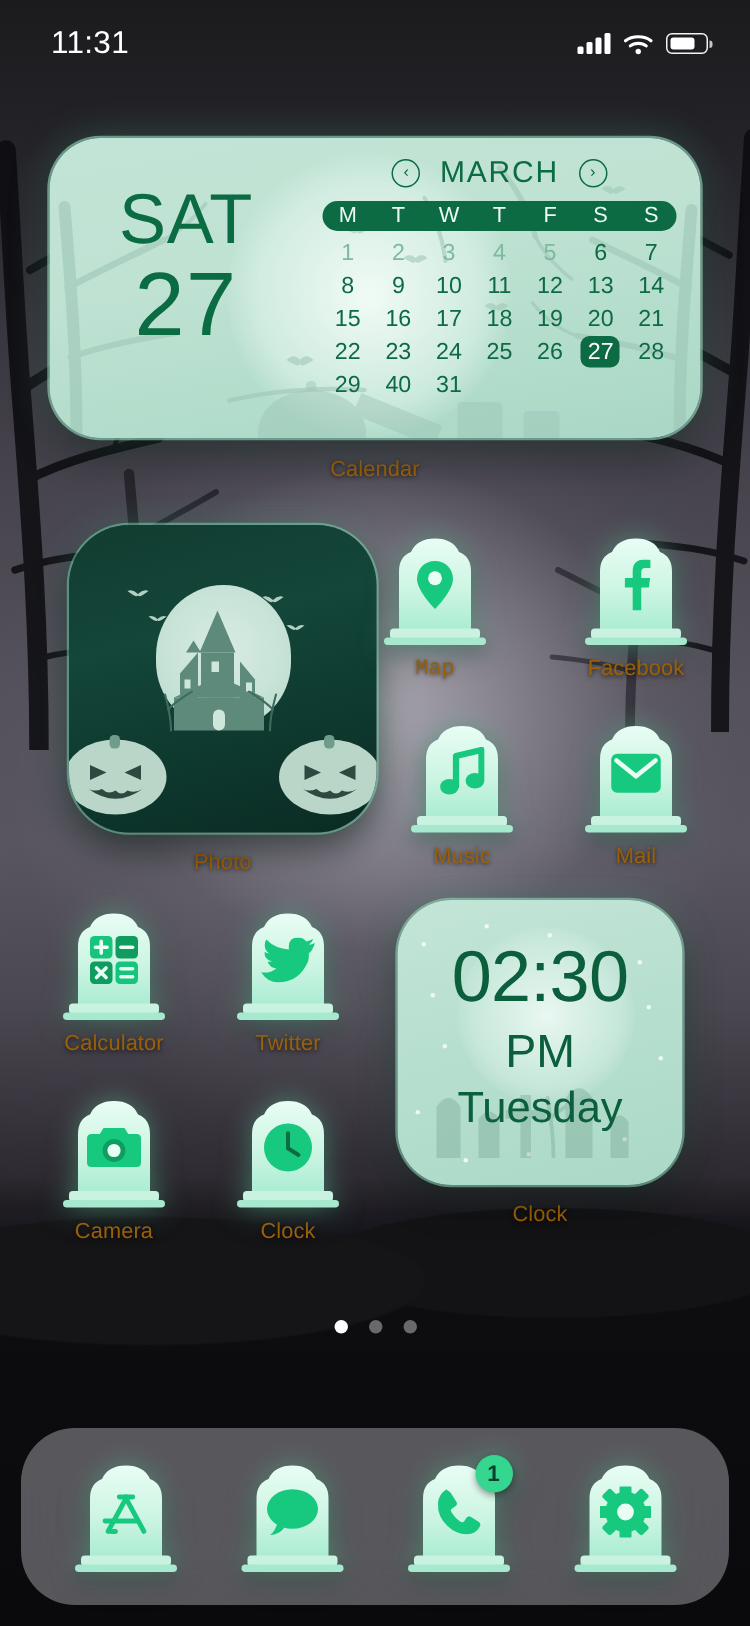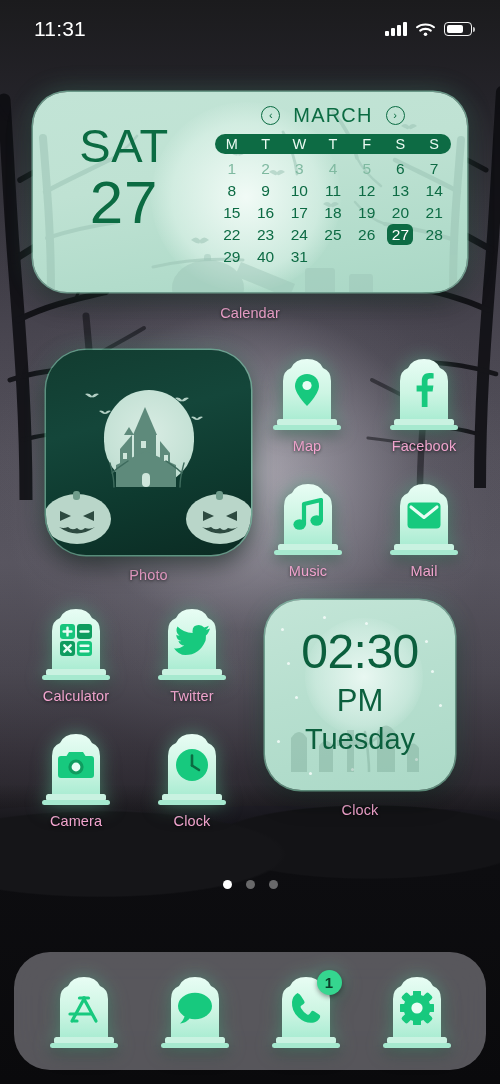--- a/index.html
+++ b/index.html
@@ -114,21 +114,21 @@
     height: 100%;
     width: 72%;
     background: #fff;
     border-radius: 2px;
   }
 
   
   .content { position: absolute; inset: 0; z-index: 20; }
 
   .label {
-    color: #f9a8d4;
+    color: #a16207;
     font-size: 14.5px;
     text-align: center;
     text-shadow: 0 1px 3px rgba(0,0,0,.65);
     letter-spacing: .1px;
     white-space: nowrap;
   }
 
   
   .cal-wrap { position: absolute; left: 33px; top: 92px; width: 434px; }
   .cal {
@@ -639,21 +639,21 @@
             <path d="M81 44 C88 38 92 36 98 32"></path>
           </g>
         </svg>
         <div class="cw-time">02:30</div>
         <div class="cw-ampm">PM</div>
         <div class="cw-day">Tuesday</div>
       </div>
       <div class="label clockw-label">Clock</div>
     </div>
 
-    <div class="app" style="left:264px; top:355px;">
+    <div class="app" style="left:247px; top:355px;font-family:Liberation Mono, monospace;">
       <div class="tomb">
         <svg width="72" height="76" viewBox="0 0 72 76">
           <defs>
             <linearGradient id="tg" x1="0" y1="0" x2="0" y2="1">
               <stop offset="0%" stop-color="#e8fdf4"></stop>
                 <stop offset="55%" stop-color="#cdf5e3"></stop>
                 <stop offset="100%" stop-color="#a9ecd2"></stop>
             </linearGradient>
           </defs>
           <path d="M12 66 L12 26 q0 -10 8 -13 q4 -9 16 -9 q12 0 16 9 q8 3 8 13 L60 66 Z" fill="url(#tg)"></path>

